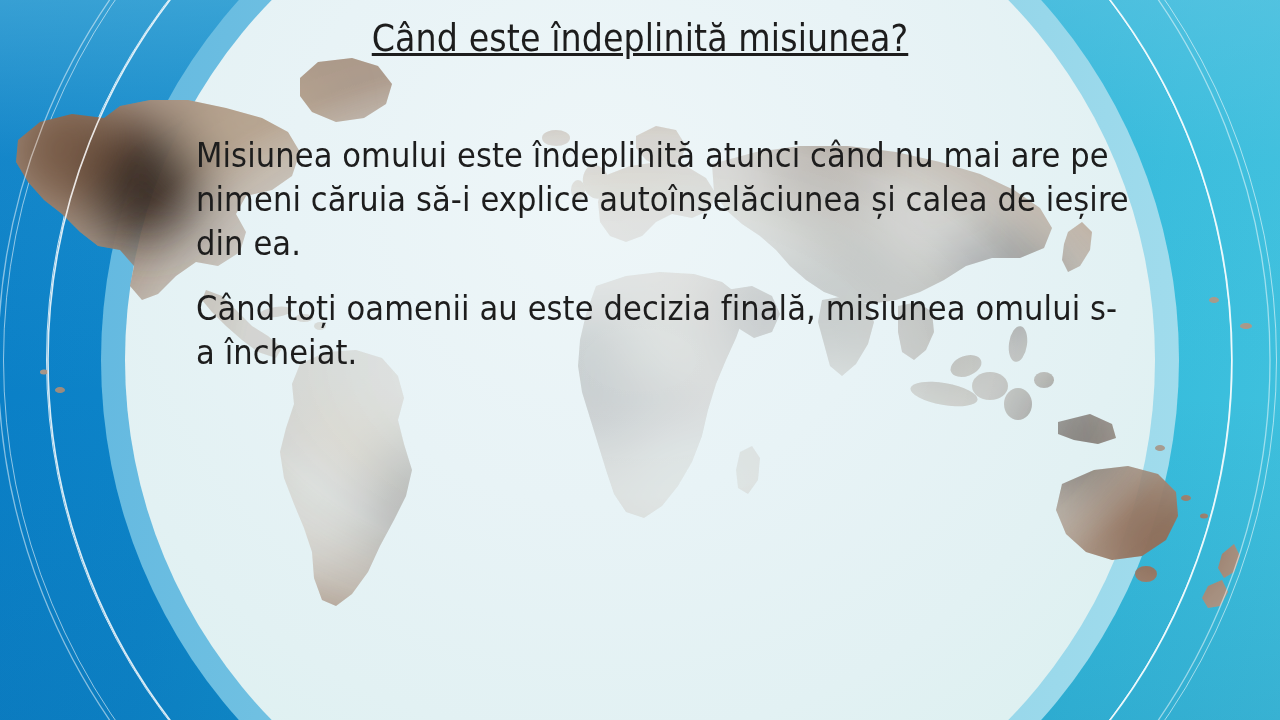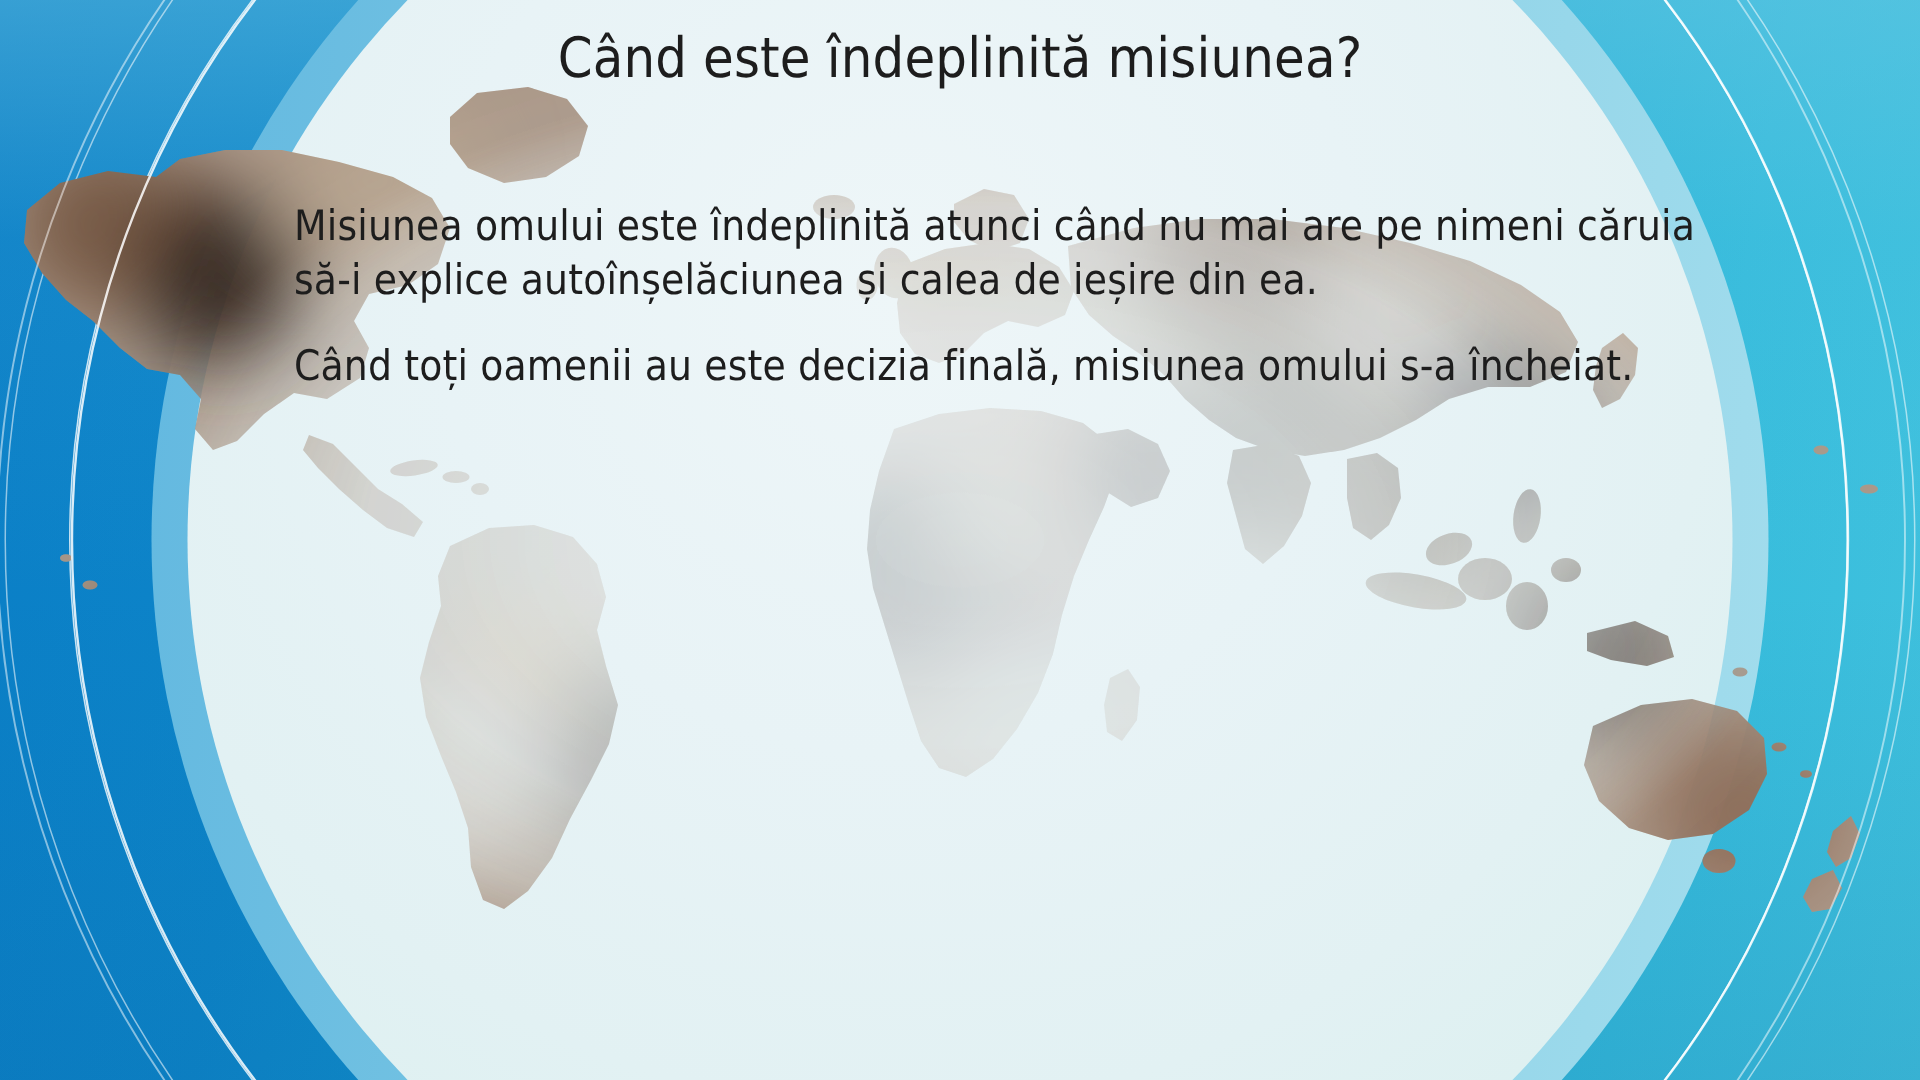--- a/index.html
+++ b/index.html
@@ -96,32 +96,33 @@
     left: 0;
     right: 0;
     top: 18px;
     text-align: center;
     font-size: 37px;
     line-height: 1.12;
     color: #1d1d1d;
     letter-spacing: 0.1px;
     font-weight: 400;
     font-stretch: condensed;
+    text-decoration: underline;
   }
   .body-block {
     position: absolute;
     left: 196px;
     top: 133px;
     width: 940px;
     color: #1d1d1d;
     font-weight: 400;
     font-stretch: condensed;
   }
   .para {
-    font-size: 28px;
+    font-size: 34px;
     line-height: 1.30;
     margin: 0 0 20px 0;
     letter-spacing: 0.1px;
   }
   .para:last-child { margin-bottom: 0; }
 </style>
 </head>
 <body>
 
 <div id="slide">

